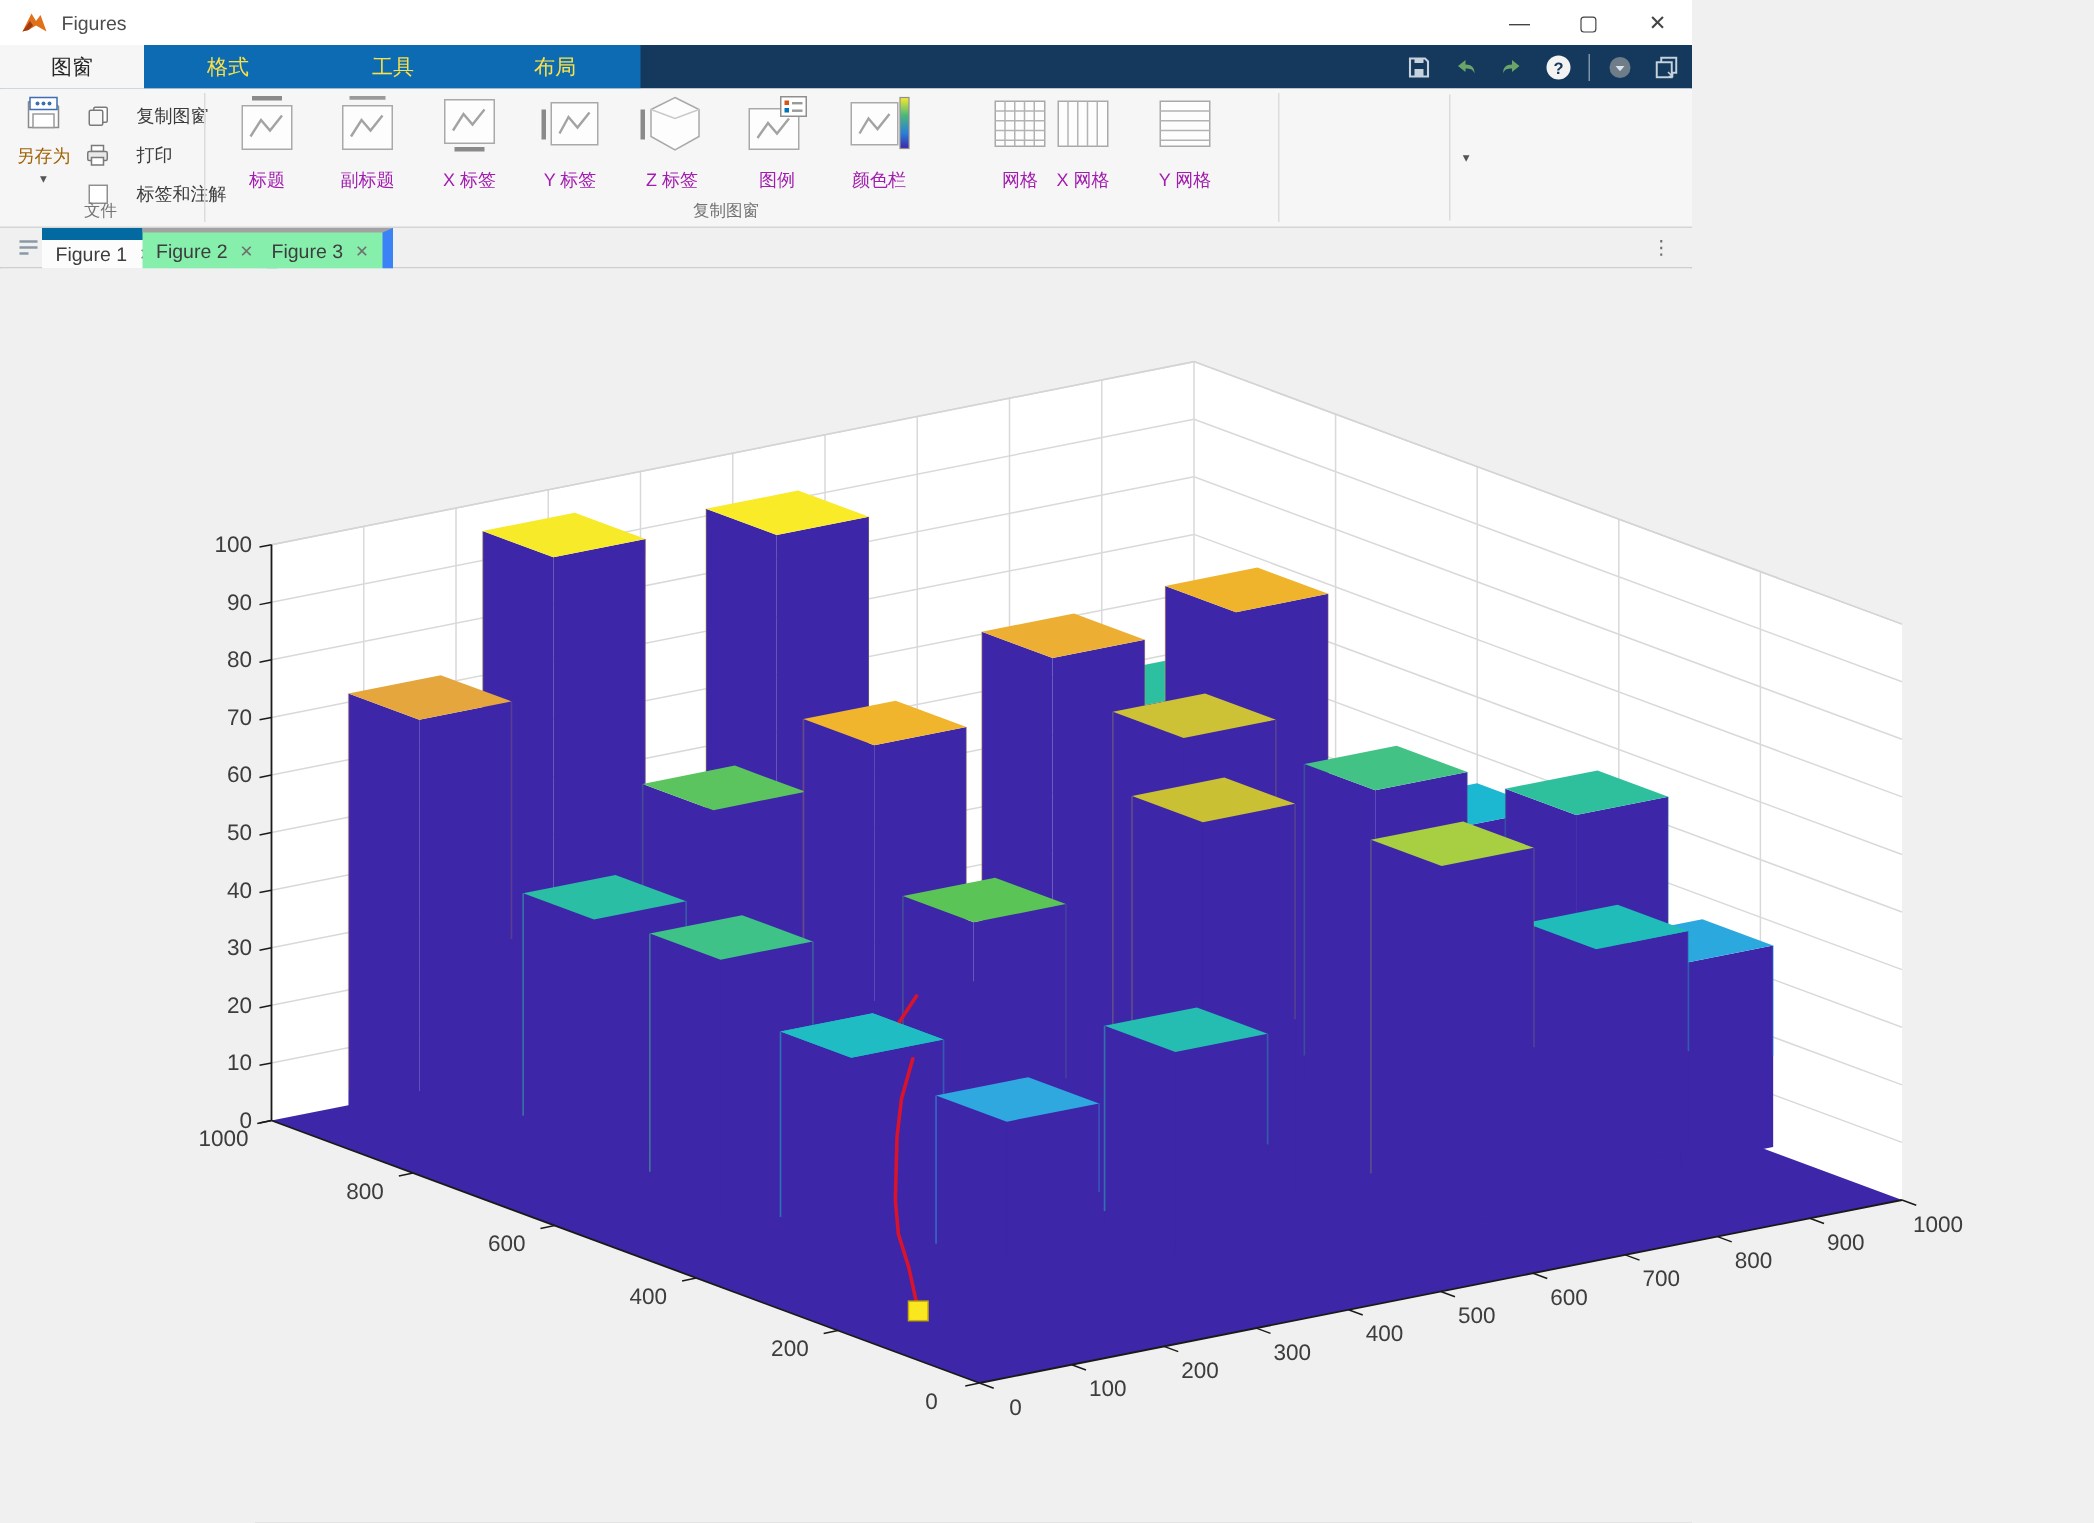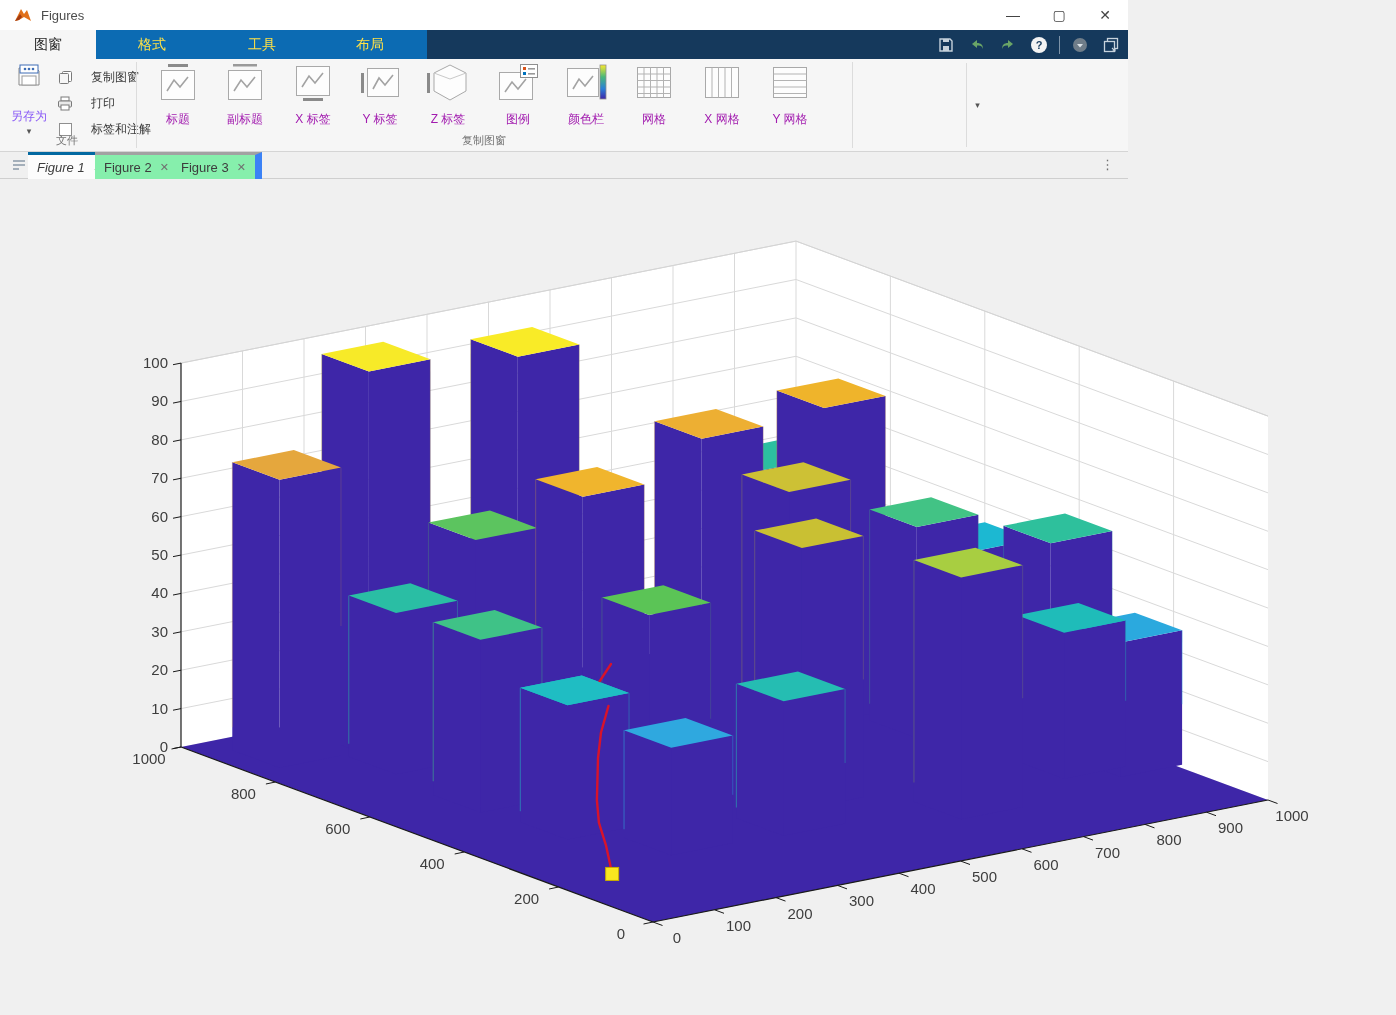--- a/index.html
+++ b/index.html
@@ -27,21 +27,21 @@
   .qbtn { width:22px; height:22px; display:flex; align-items:center; justify-content:center; }
   .qsep { width:1px; height:18px; background:#7d93a8; }
 
   
   .ribbon { position:absolute; top:59px; left:0; width:100%; height:93px; background:#f6f6f6;
     border-bottom:1px solid #d5d5d5; }
   .groupsep { position:absolute; top:3px; width:1px; height:86px; background:#dcdcdc; }
   .grouplabel { position:absolute; bottom:3px; font-size:11px; color:#737373; width:200px; text-align:center; }
 
   .savebtn { position:absolute; left:8px; top:5px; width:42px; height:78px; text-align:center; cursor:default; }
-  .savebtn .lbl { font-size:12px; color:#8b5cf6; margin-top:16px; }
+  .savebtn .lbl { font-size:12px; color:#a16207; margin-top:3px; }
   .savebtn .caret { font-size:9px; color:#555; margin-top:1px; }
   .fileitems { position:absolute; left:56px; top:7px; }
   .fileitem { display:flex; align-items:center; height:22px; margin-bottom:4px; cursor:default;gap:12px; }
   .fileitem .fi-icon { width:18px; display:flex; justify-content:center; }
   .fileitem .fi-lbl { font-size:12px; color:#3b3b3b; margin-left:5px; white-space:nowrap; }
   .checkbox { width:13px; height:13px; background:#fff; border:1px solid #8f8f8f; }
 
   .labelgroup { position:absolute; left:140px; top:0; height:92px; }
   .thumbbtn { position:absolute; top:4px; width:56px; text-align:center; cursor:default; }
   .thumbbtn .lbl { font-size:12px; color:#a21caf; margin-top:4px; white-space:nowrap; }
@@ -49,21 +49,21 @@
     border-left:1px solid #dcdcdc; display:flex; align-items:center; justify-content:center;
     font-size:9px; color:#555; cursor:default; }
 
   
   .figtabs { position:absolute; top:152px; left:0; width:100%; height:27px; background:#f0f0f0;
     border-bottom:1px solid #cfcfcf; }
   .figmenu { position:absolute; left:10px; top:6px; width:18px; height:16px; cursor:default; }
   .figtab { position:absolute; top:0; height:27px; display:flex; align-items:center;
     padding:0 9px; font-size:13px; color:#3d3d3d; cursor:default; }
   .figtab .x { margin-left:8px; font-size:11px; color:#707070; }
-  .figtab.active { background:#fcfcfc; border-top:3px solid #0369a1;font-style:italic; }
+  .figtab.active { background:#fcfcfc; border-top:8px solid #0369a1; }
   .figtab.inactive { background:#86efac; border-top:3px solid #a2a2a2; border-right:7px solid #3b82f6; }
   .figdots { position:absolute; right:14px; top:5px; font-size:13px; color:#6e6e6e; letter-spacing:0; }
 
   
   .canvas { position:absolute; top:179px; left:0; width:1396px; height:836px; background:#f0f0f0; }
   svg text { font-family:"Liberation Sans", sans-serif; }
 </style>
 </head>
 <body>
 
@@ -236,21 +236,21 @@
             <stop offset="0.7" stop-color="#2a7fd8"></stop>
                 <stop offset="1" stop-color="#3E26A8"></stop>
           </linearGradient>
             </defs>
           <rect x="3.5" y="5.5" width="31" height="28" fill="#fdfdfd" stroke="#a9a9a9"></rect>
           <polyline points="9,26 15,16 21,23 29,13" fill="none" stroke="#a3a3a3" stroke-width="1.6"></polyline>
           <rect x="36" y="2" width="6" height="34" fill="url(#pg)" stroke="#8f8f8f" stroke-width="0.8"></rect>
         </svg>
         <div class="lbl">颜色栏</div>
       </div>
-      <div class="thumbbtn" style="left:486px">
+      <div class="thumbbtn" style="left:512px">
         <svg width="44" height="40" viewBox="0 0 44 40">
           <rect x="5.5" y="4.5" width="33" height="30" fill="#fdfdfd" stroke="#a9a9a9"></rect>
           <path d="M12 4.5 V34.5 M18.5 4.5 V34.5 M25 4.5 V34.5 M31.5 4.5 V34.5 M5.5 11 H38.5 M5.5 17.5 H38.5 M5.5 24 H38.5 M5.5 30.5 H38.5" stroke="#b3b3b3" fill="none"></path>
         </svg>
         <div class="lbl">网格</div>
       </div>
       <div class="thumbbtn" style="left:554px">
         <svg width="44" height="40" viewBox="0 0 44 40">
           <rect x="5.5" y="4.5" width="33" height="30" fill="#fdfdfd" stroke="#a9a9a9"></rect>
           <path d="M12 4.5 V34.5 M18.5 4.5 V34.5 M25 4.5 V34.5 M31.5 4.5 V34.5" stroke="#b3b3b3" fill="none"></path>

